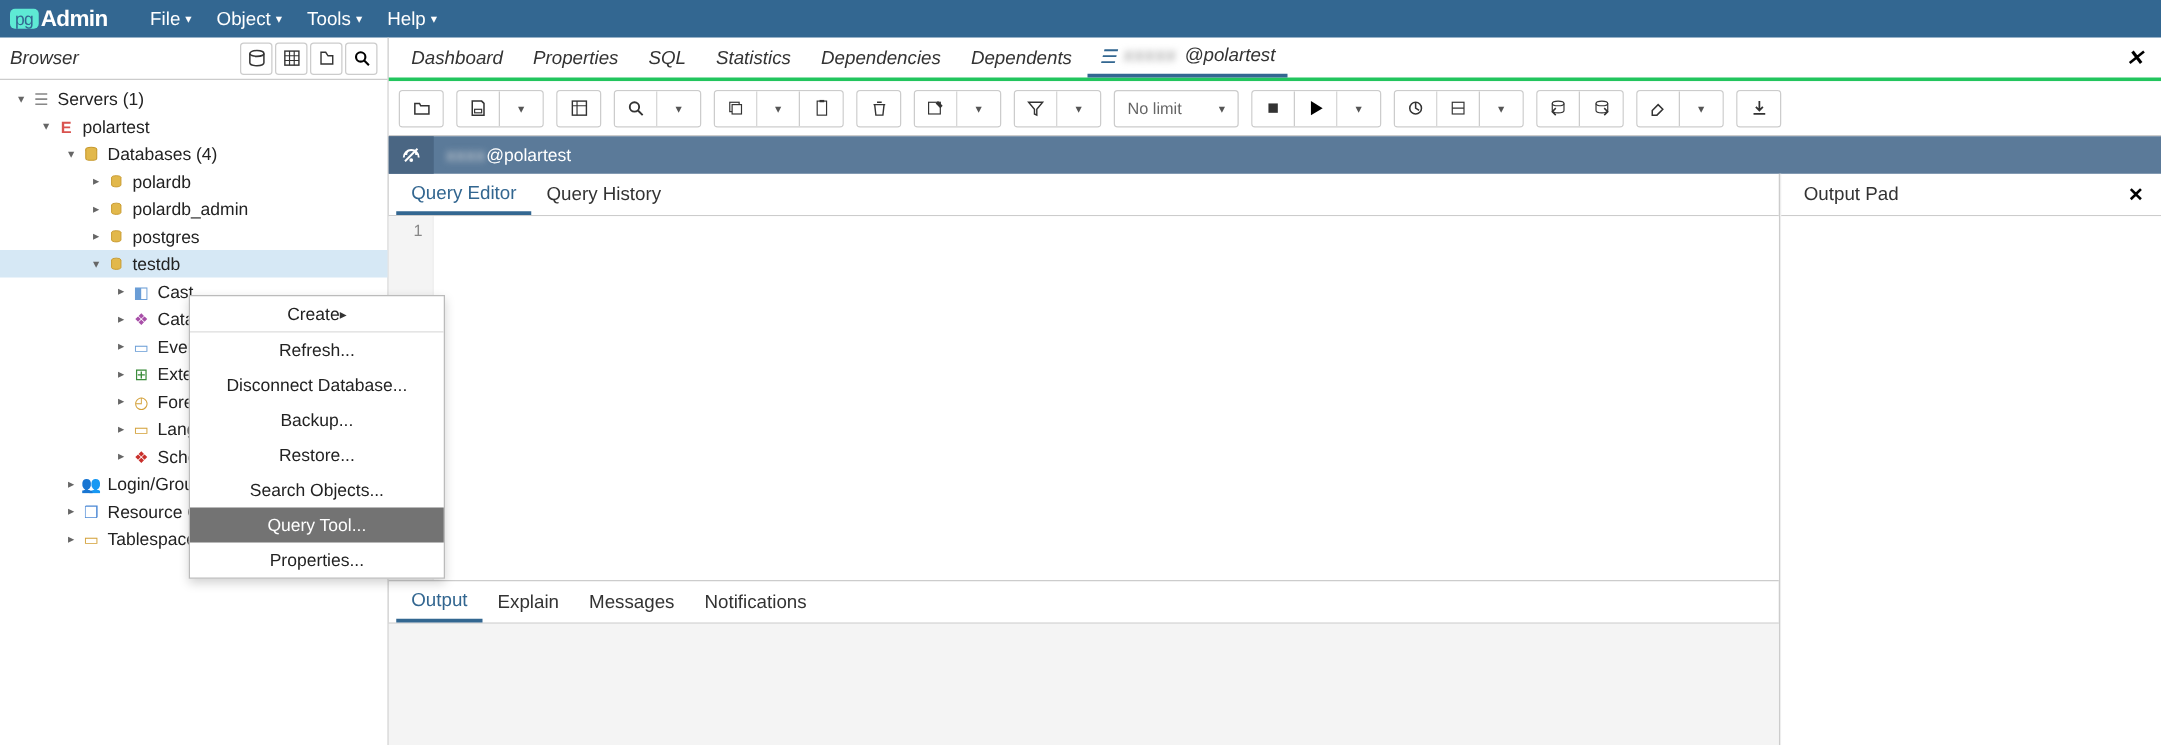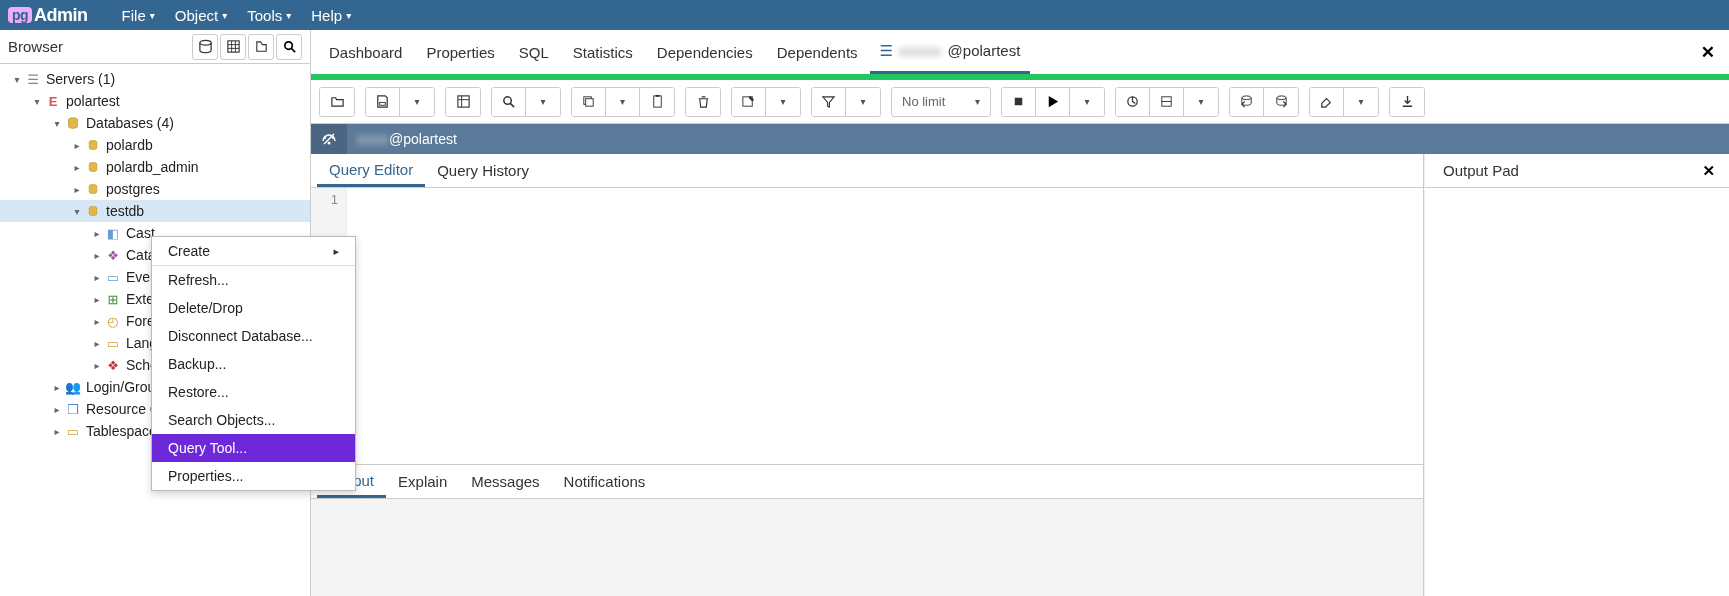--- a/index.html
+++ b/index.html
@@ -1,33 +1,33 @@
 <!DOCTYPE html>
 <html><head>
 <meta charset="utf-8">
 <style>
 * { box-sizing: border-box; margin: 0; padding: 0; font-family: -apple-system, BlinkMacSystemFont, "Segoe UI", Helvetica, Arial, sans-serif; }
 html, body { width: 1729px; height: 596px; overflow: hidden; background: #fff; }
 
 
 .menubar { height: 30px; background: #336791; color: #fff; display: flex; align-items: center; padding: 0 8px; font-size: 15px; }
 .logo { display: flex; align-items: center; font-weight: 700; margin-right: 24px; }
-.logo-box { background: #f0abfc; color: #336791; font-weight: 700; border-radius: 4px; padding: 0 4px; font-size: 14px; margin-right: 2px; letter-spacing: -0.5px;}
+.logo-box { background: #5eead4; color: #336791; font-weight: 400; border-radius: 4px; padding: 0 4px; font-size: 14px; margin-right: 2px; letter-spacing: -0.5px;}
 .logo-text { font-size: 18px; font-weight: 600; letter-spacing: -0.5px;}
 .menubar-item { padding: 4px 10px; display: flex; align-items: center; cursor: pointer; }
 .menubar-item .caret { margin-left: 4px; font-size: 10px; }
 
 
 .body { display: flex; height: calc(100% - 30px); }
 .sidebar { width: 311px; border-right: 1px solid #ccc; display: flex; flex-direction: column; }
 .main { flex: 1; display: flex; flex-direction: column; min-width: 0; }
 
 
 .browser-header { height: 34px; border-bottom: 1px solid #ccc; display: flex; align-items: center; padding: 0 8px; font-size: 15px; color: #333; }
-.browser-title { flex: 1; }
+.browser-title { flex: 1; font-style: italic; }
 .browser-tools { display: flex; gap: 2px; }
 .browser-tool { width: 26px; height: 26px; border: 1px solid #ccc; border-radius: 3px; display: flex; align-items: center; justify-content: center; font-size: 13px; color: #444; background: #fff; cursor: pointer; }
 .browser-tool.search { font-weight: bold; }
 
 
 .tree { flex: 1; padding-top: 4px; font-size: 14px; color: #222; position: relative; }
 .tree-row { display: flex; align-items: center; height: 22px; white-space: nowrap; cursor: pointer; }
 .tree-row.selected { background: #d6e8f5; }
 .tree-caret { width: 14px; text-align: center; color: #666; font-size: 10px; }
 .tree-icon { width: 18px; display: flex; align-items: center; justify-content: center; margin-right: 4px; font-size: 13px; }
@@ -42,27 +42,27 @@
 .ic-ext { color: #3b8c3b; }
 .ic-fdw { color: #d4a13a; }
 .ic-lang { color: #d4a13a; }
 .ic-sch { color: #c9302c; }
 .ic-login { color: #4f8bd6; }
 .ic-res { color: #4f8bd6; }
 .ic-ts { color: #d4a13a; }
 
 
 .ctx { position: absolute; left: 151px; top: 172px; width: 205px; background: #fff; border: 1px solid #bbb; box-shadow: 0 3px 8px rgba(0,0,0,0.18); font-size: 14px; color: #222; z-index: 50; }
-.ctx-item { position: relative; padding: 6px 16px; display: flex; align-items: center; justify-content: space-between; cursor: pointer; }
-.ctx-item.highlight { background: #6d28d9; color: #fff; }
+.ctx-item { position: relative; padding: 6px 16px; display: flex; align-items: center; justify-content: center; cursor: pointer; }
+.ctx-item.highlight { background: #737373; color: #fff; }
 .ctx-sep { height: 1px; background: #ddd; margin: 0; }
 .ctx-sub-caret { font-size: 11px; color: #333; }
 
 
-.maintabs { height: 50px; border-bottom: 6px solid #22c55e; display: flex; align-items: center; padding: 0 6px; font-size: 15px; color: #333; }
+.maintabs { height: 35px; border-bottom: 3px solid #22c55e; display: flex; align-items: center; padding: 0 6px; font-size: 15px; color: #333; font-style: italic; }
 .maintab { padding: 0 12px; height: 100%; display: flex; align-items: center; cursor: pointer; }
 .conntab { display: flex; align-items: center; gap: 6px; padding: 0 10px; border-bottom: 3px solid #336791; height: 100%; }
 .conntab .blur { filter: blur(3px); color: #888; letter-spacing: 1px;}
 .conntab-close { margin-left: auto; font-size: 17px; font-weight: 700; padding: 0 8px; cursor: pointer; color: #000; }
 
 
 .toolbar { height: 44px; border-bottom: 1px solid #ccc; display: flex; align-items: center; padding: 0 8px; gap: 10px; font-size: 13px; color: #333; background: #fff; }
 .tb-group { display: flex; border: 1px solid #ccc; border-radius: 3px; overflow: hidden; height: 30px; }
 .tb-btn { min-width: 34px; padding: 0 8px; display: flex; align-items: center; justify-content: center; border-right: 1px solid #ccc; cursor: pointer; background: #fff; }
 .tb-btn:last-child { border-right: none; }
@@ -276,23 +276,20 @@
         </div>
 
       <div class="ctx">
         <div class="ctx-item">
             <span>Create</span>
             <span class="ctx-sub-caret">▸</span>
           </div>
         <div class="ctx-sep"></div>
         <div class="ctx-item">
             <span>Refresh...</span>
-          </div>
-        <div class="ctx-item">
-            <span>Delete/Drop</span>
           </div>
         <div class="ctx-item">
             <span>Disconnect Database...</span>
           </div>
         <div class="ctx-item">
             <span>Backup...</span>
           </div>
         <div class="ctx-item">
             <span>Restore...</span>
           </div>

